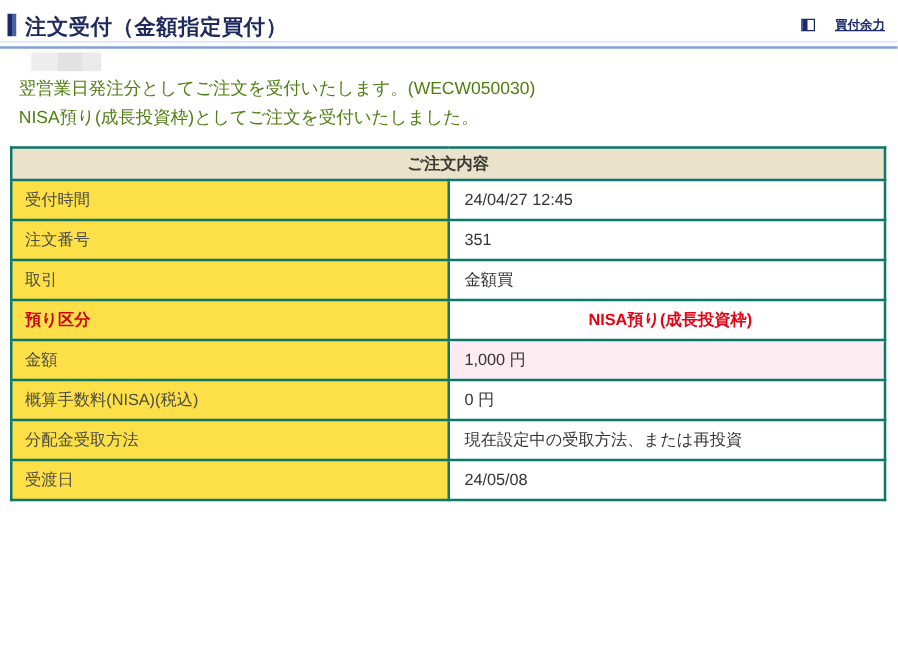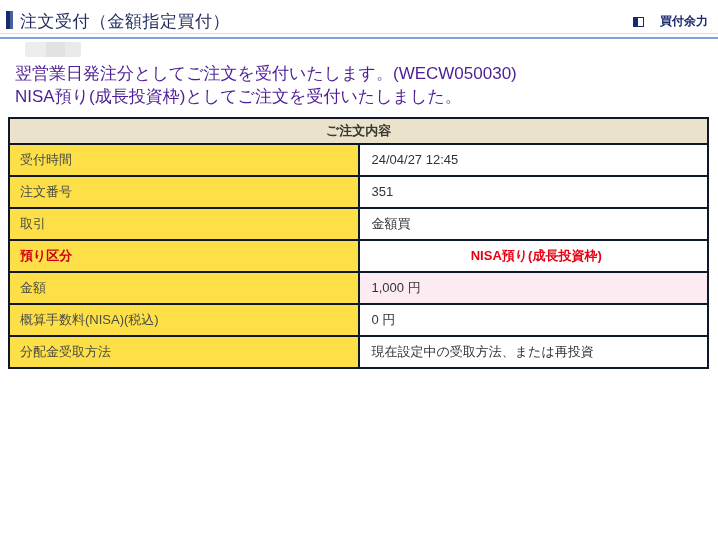--- a/index.html
+++ b/index.html
@@ -21,30 +21,31 @@
   .accent-bar {
     display: inline-block;
     width: 7px; height: 18px;
     margin-right: 7px;
     vertical-align: -2px;
     background: linear-gradient(to right, #1b2a6b 0 55%, #47619e 55% 100%);
   }
   .page-title {
     display: inline-block;
     font-size: 17px;
-    font-weight: normal;
+    font-weight: bold;
     color: #1e2a5e;
     letter-spacing: 0.5px;
   }
   .top-link {
     position: absolute;
     right: 2px; top: 3px;
-    font-size: 12px;
+    font-size: 10px;
     font-weight: bold;
     color: #1a2a6c;
+    text-decoration: underline;
     cursor: pointer;
     display: inline-flex;
     align-items: center;
     gap: 12px;
   }
   .win-icon {
     display: inline-block;
     width: 11px; height: 10px;
     margin-right: 4px;
     border: 1px solid #1a2a6c;
@@ -75,38 +76,38 @@
     top: 42px; left: 25px;
     width: 56px; height: 15px;
     background: linear-gradient(to right, #ededed 0 38%, #e2e2e2 38% 72%, #eaeaea 72% 100%);
     border-radius: 2px;
   }
 
   
   .msg {
     position: absolute;
     left: 15px;
-    font-size: 17px;
-    color: #4c1d95;
+    font-size: 14px;
+    color: #4d7c0f;
     white-space: nowrap;
   }
   .msg-1 { top: 62px; }
   .msg-2 { top: 85px; }
 
   
   .order-table {
     position: absolute;
     top: 117px; left: 8px;
     width: 701px;
     border-collapse: collapse;
     font-size: 13px;
     table-layout: fixed;
   }
   .order-table th, .order-table td {
-    border: 2px solid #0f172a;
+    border: 2px solid #0f766e;
     line-height: 18px;
     vertical-align: middle;
   }
   .order-table .caption-cell {
     height: 26px;
     padding: 3px;
     background: #eae2ca;
     color: #3a3a32;
     font-weight: bold;
     text-align: center;
@@ -184,14 +185,18 @@
       <td class="val">1,000 円</td>
     </tr>
     <tr>
       <th class="lbl">概算手数料(NISA)(税込)</th>
       <td class="val">0 円</td>
     </tr>
     <tr>
       <th class="lbl">分配金受取方法</th>
       <td class="val">現在設定中の受取方法、または再投資</td>
     </tr>
+    <tr>
+      <th class="lbl">受渡日</th>
+      <td class="val">24/05/08</td>
+    </tr>
   </tbody>
 </table>
 
 </body></html>

